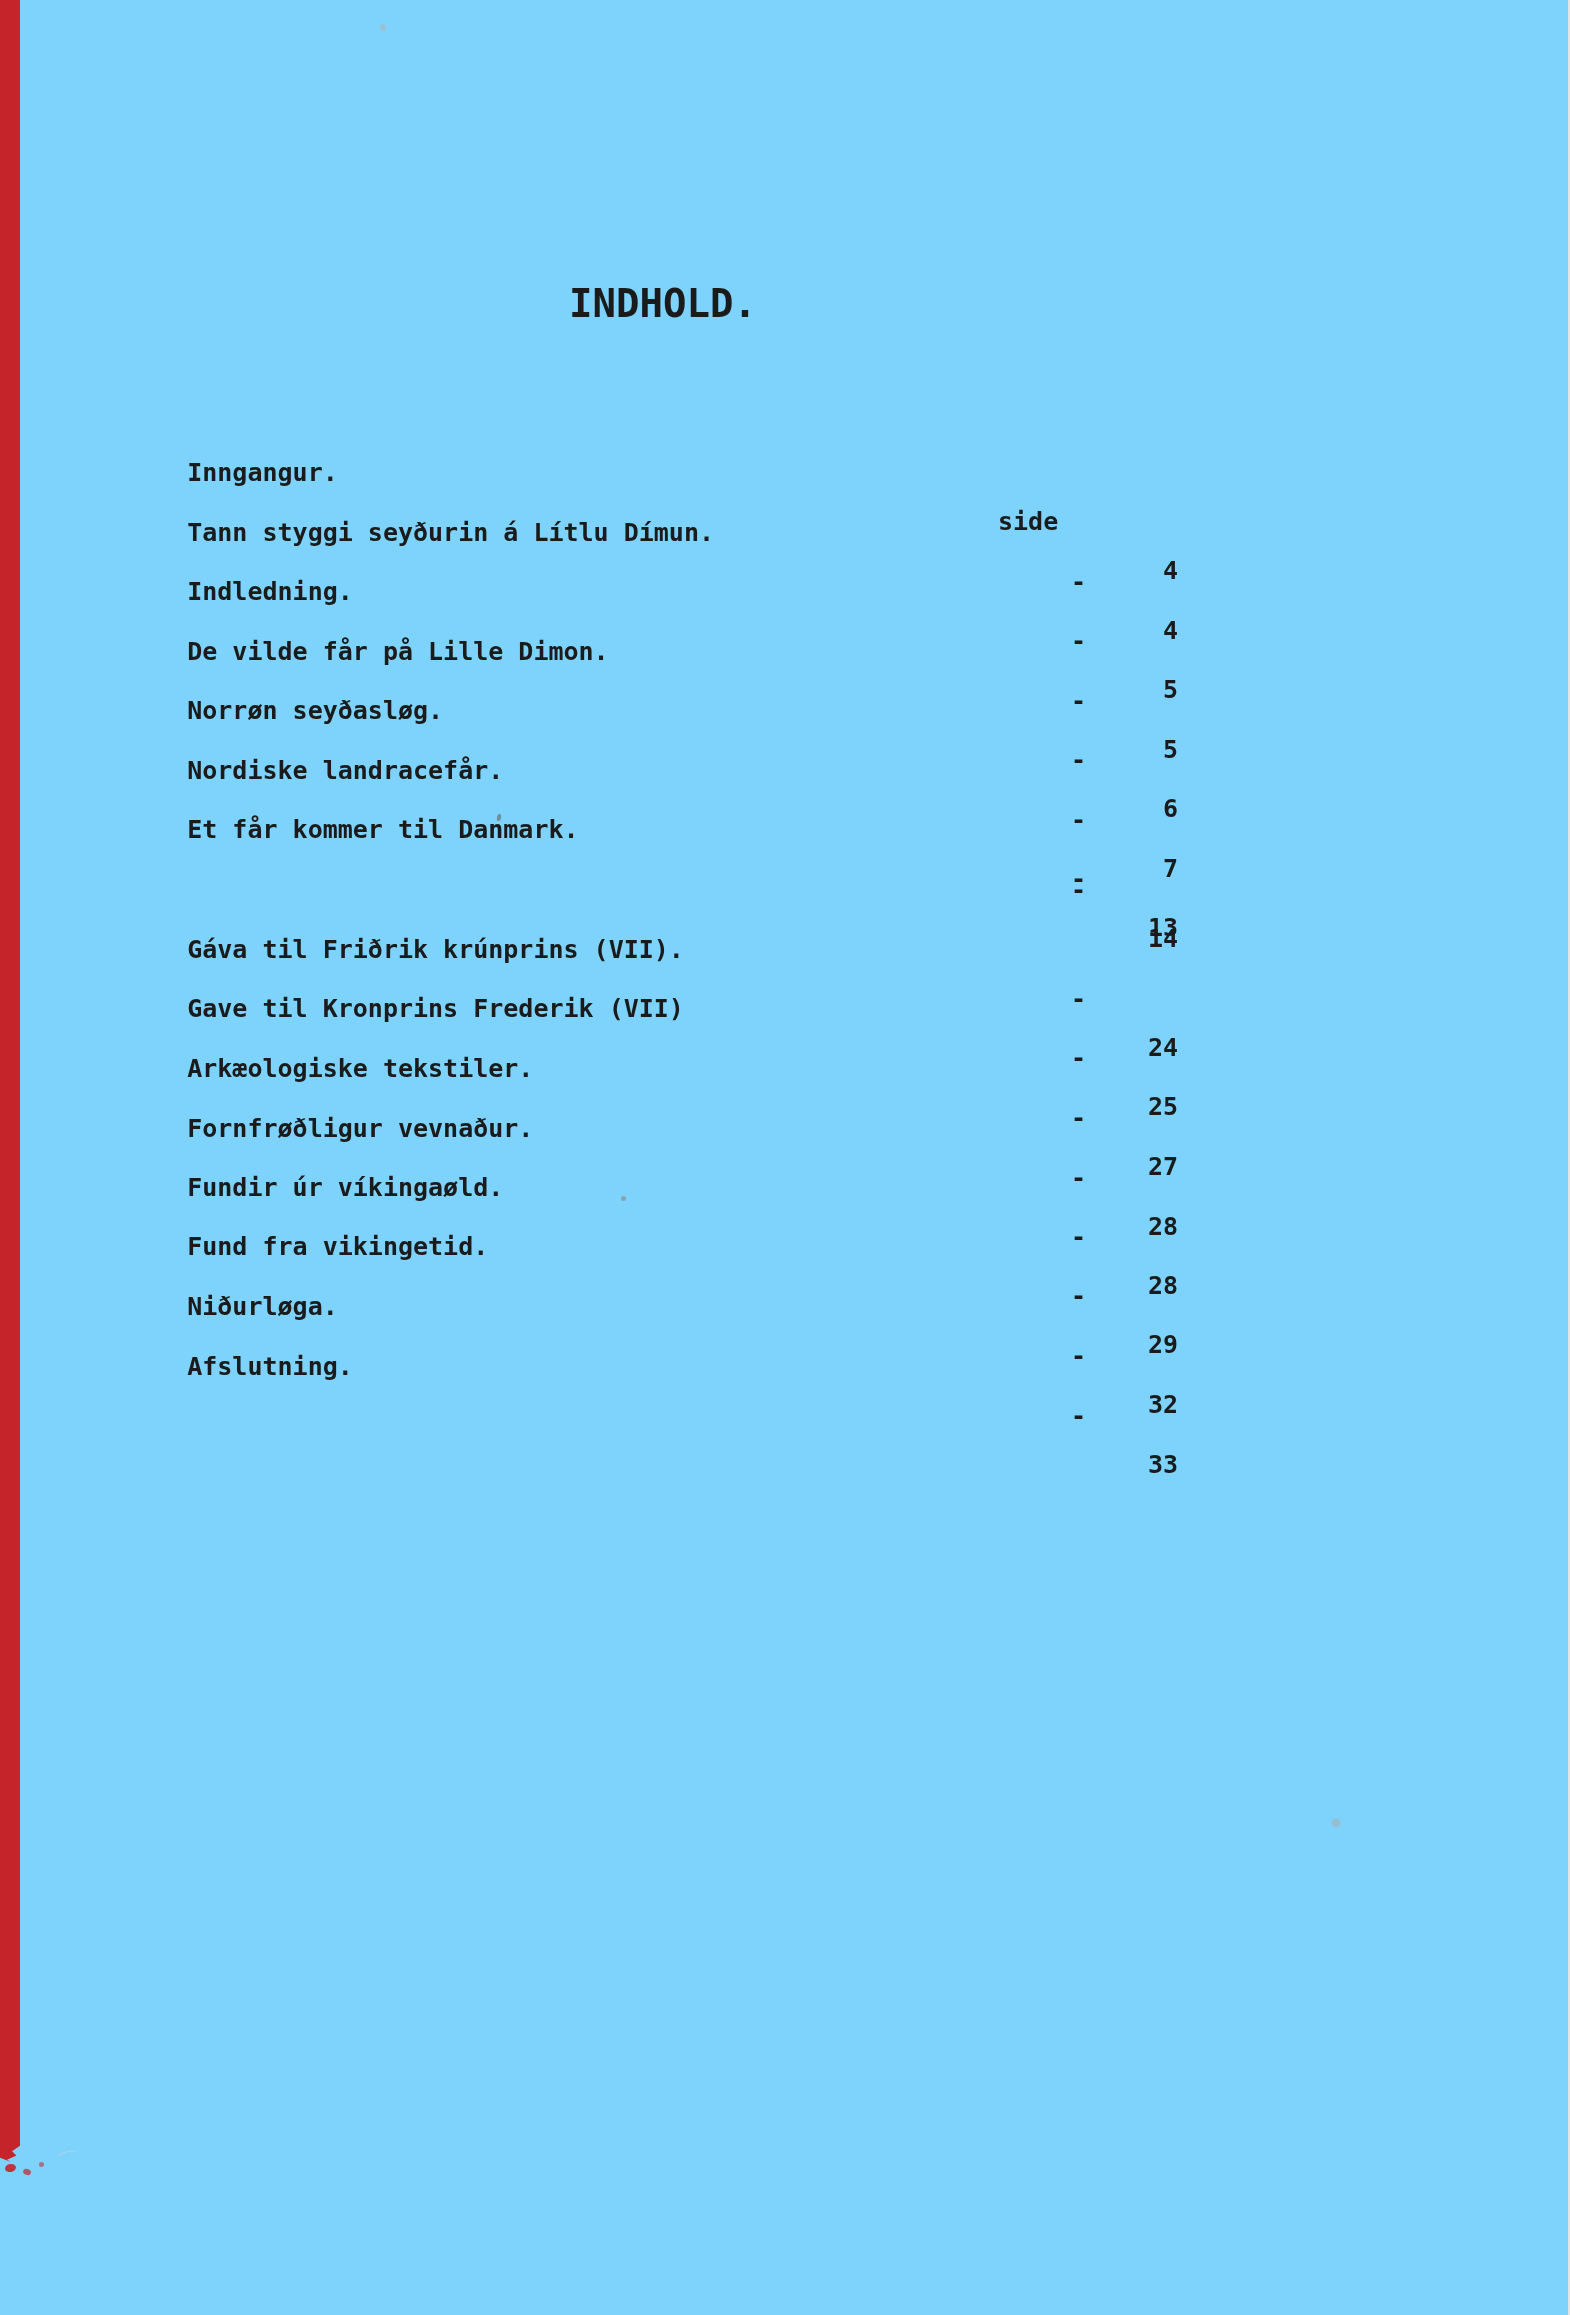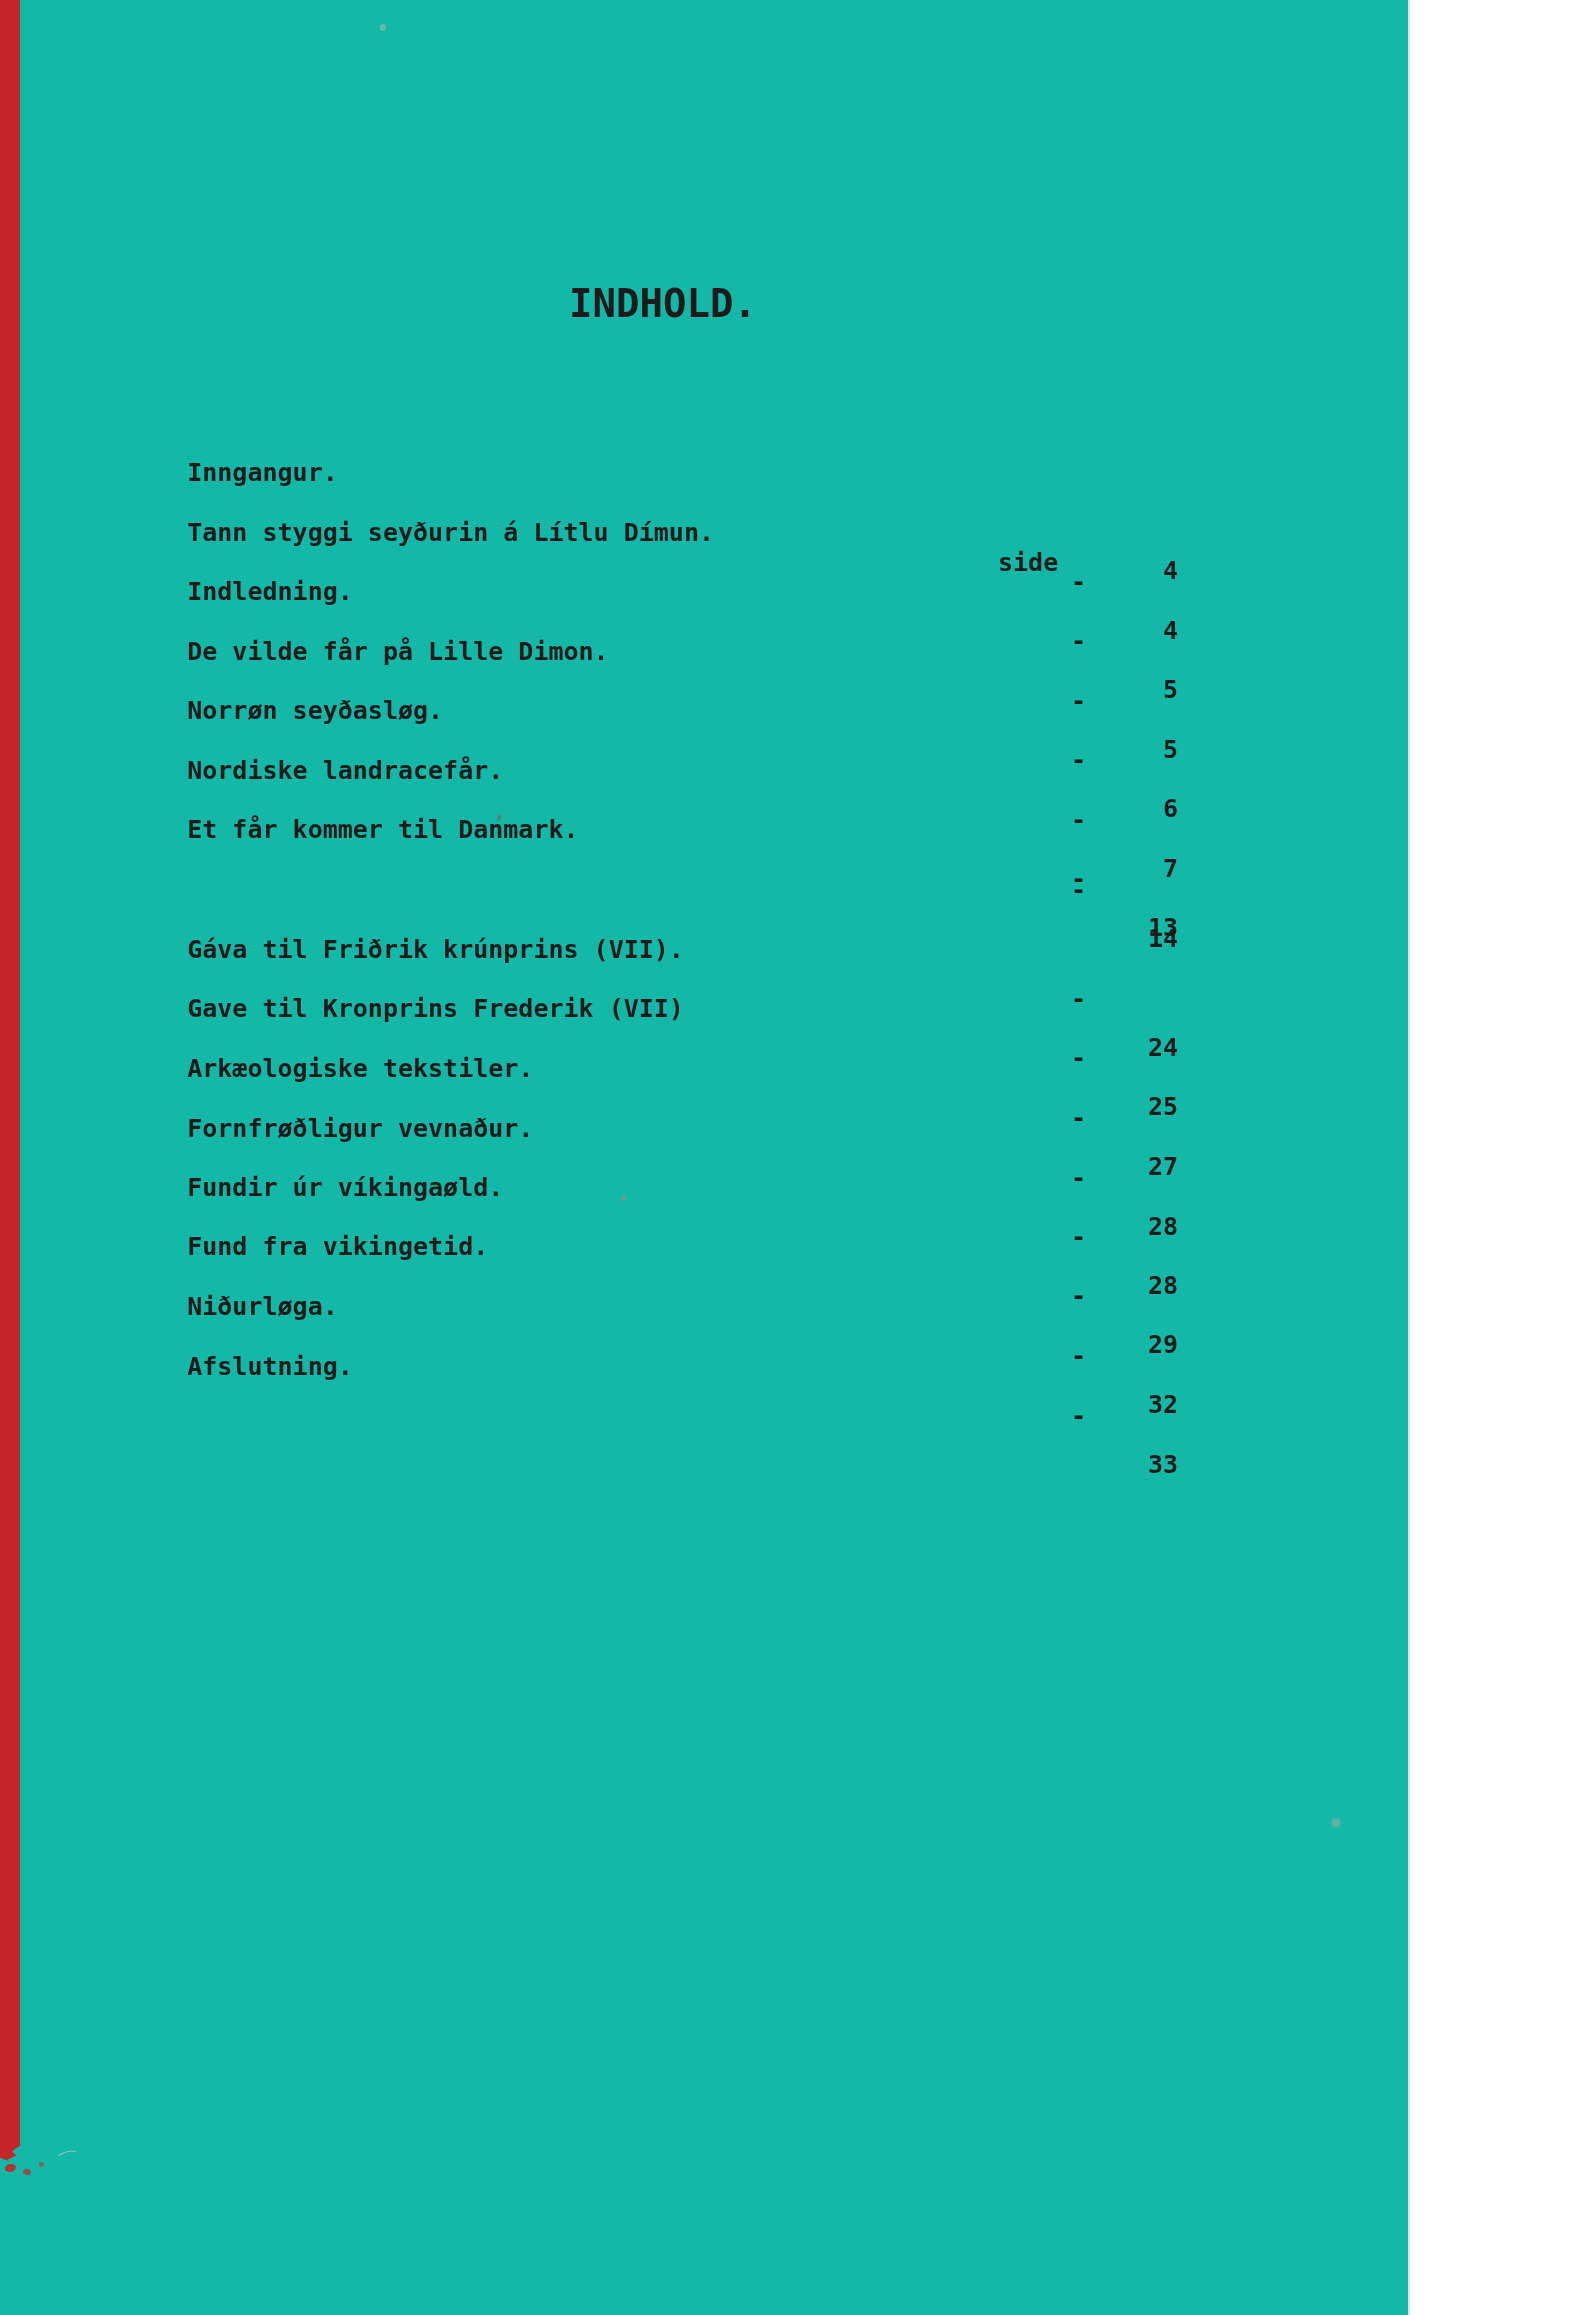--- a/index.html
+++ b/index.html
@@ -1,20 +1,20 @@
 <!DOCTYPE html>
 <html style="font-size:14.5px"><head>
 <meta charset="utf-8">
 <style>
   html, body { margin: 0; padding: 0; background: #ffffff; }
   .page {
     position: relative;
-    width: 1410px;
+    width: 1570px;
     height: 2316px;
-    background: #14b8a6;
+    background: #7dd3fc;
     overflow: hidden;
     font-family: "DejaVu Sans Mono", "Liberation Mono", monospace;
     color: #1b1b1b;
   }
 
   
   .red-edge {
     position: absolute;
     left: 0; top: 0;
     width: 20px; height: 2162px;
@@ -60,21 +60,20 @@
   }
   .row .entry { display: inline-block; }
   .row .sep {
     position: absolute;
     left: 939px; width: 25px;
     text-align: center;
   }
   .row .sep.side-label {
     left: 871px; width: 127px;
     text-align: left;
-    margin-top: 41px;
   }
   .row .num {
     position: absolute;
     left: 995px; width: 56px;
     text-align: right;
   }
 </style>
 </head>
 <body>
 

